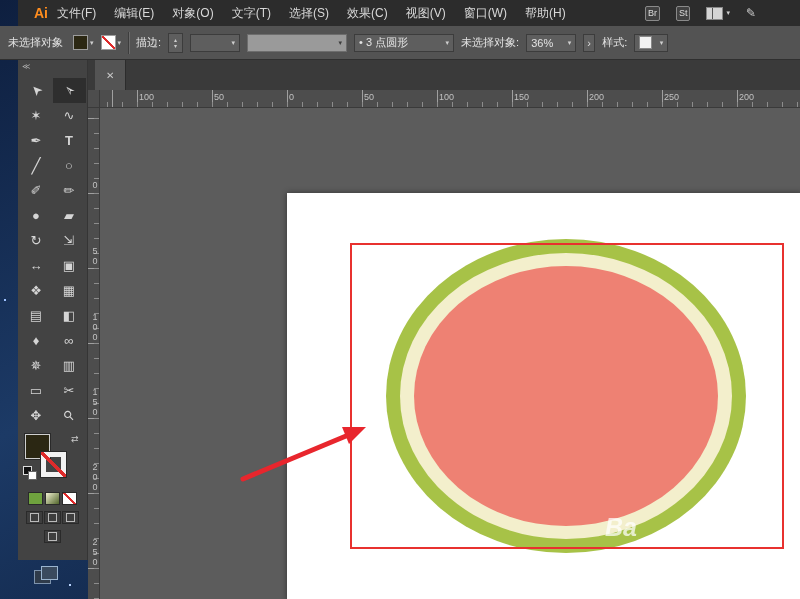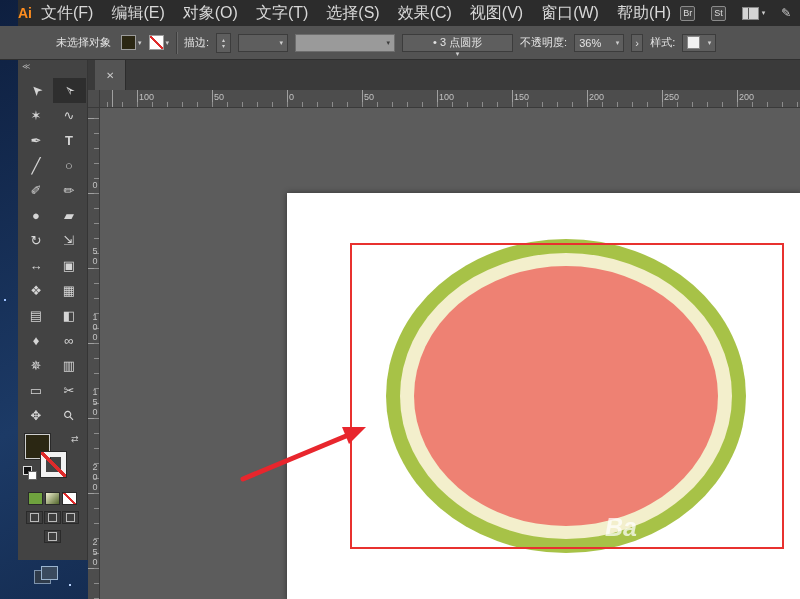--- a/index.html
+++ b/index.html
@@ -14,48 +14,48 @@
       radial-gradient(2px 2px at 5px 300px,#9fc2ff 50%,transparent 51%),
       radial-gradient(1px 1px at 12px 480px,#ffffff 50%,transparent 51%),
       radial-gradient(2px 2px at 70px 585px,#b9d4ff 50%,transparent 51%),
       radial-gradient(1px 1px at 45px 572px,#ffffff 50%,transparent 51%);
   }
 
   
   .menubar{position:absolute;left:18px;top:0;width:782px;height:26px;background:#2c2c2c;
     display:flex;align-items:center;color:#d8d8d8;border-bottom:1px solid #1f1f1f;}
   .logo{width:30px;text-align:right;color:#ff8d1e;font-weight:bold;font-size:14px;}
-  .menu-item{padding:0 9px;font-size:16px;line-height:26px;white-space:nowrap;cursor:default;}
+  .menu-item{padding:0 9px;font-size:12px;line-height:26px;white-space:nowrap;cursor:default;}
   .menu-right{margin-left:auto;display:flex;align-items:center;gap:16px;padding-right:44px;}
   .badge{border:1px solid #8a8a8a;font-size:9px;padding:0 2px;height:13px;line-height:13px;border-radius:2px;color:#ddd;background:#414141;}
   .layout-group{display:flex;align-items:center;gap:3px;}
   .layout-icon{width:15px;height:11px;background:#d5d5d5;border:1px solid #888;position:relative;}
   .layout-icon::after{content:"";position:absolute;left:5px;top:0;bottom:0;width:1px;background:#555;}
   .caret{font-size:7px;color:#cfcfcf;}
   .pen-glyph{font-size:12px;color:#cfcfcf;}
 
   
   .controlbar{position:absolute;left:0;top:26px;width:800px;height:34px;background:#535353;
     border-bottom:1px solid #2f2f2f;display:flex;align-items:center;gap:7px;padding:0 8px;
     box-sizing:border-box;font-size:11px;color:#e3e3e3;}
-  .status{min-width:58px;white-space:nowrap;margin-left:48px;}
+  .status{min-width:58px;white-space:nowrap;}
   .swatch-group{display:flex;align-items:center;gap:2px;}
   .swatch{width:15px;height:15px;border:1px solid #9c9c9c;box-sizing:border-box;}
   .fillcol{background:#2b2713;}
   .strokecol{background:#fff;position:relative;overflow:hidden;}
   .strokecol::after{content:"";position:absolute;inset:0;
     background:linear-gradient(45deg,transparent 44%,#de2b2b 44%,#de2b2b 56%,transparent 56%);}
   .vsep{width:1px;height:22px;background:#3d3d3d;box-shadow:1px 0 0 #6a6a6a;}
   .stepper{width:13px;height:18px;background:#5e5e5e;border:1px solid #3c3c3c;display:flex;flex-direction:column;
     align-items:center;justify-content:center;font-size:6px;color:#ccc;line-height:6px;}
   .dd{height:18px;background:#5e5e5e;border:1px solid #3c3c3c;display:flex;align-items:center;
     justify-content:space-between;padding:0 4px;box-sizing:border-box;white-space:nowrap;}
   .dd.stroke-w{width:50px;}
   .dd.profile{width:100px;background:#9a9a9a;border-color:#6d6d6d;}
-  .dd.brush{width:111px;flex-direction:column;}
+  .dd.brush{width:100px;}
   .dd.opacity{width:50px;}
   .dd.style{width:34px;}
   .more-btn{width:12px;height:18px;display:flex;align-items:center;justify-content:center;
     font-size:11px;color:#ddd;background:#5e5e5e;border:1px solid #3c3c3c;box-sizing:border-box;}
   .style-swatch{width:11px;height:11px;background:#f2f2f2;border:1px solid #888;}
   .lbl{white-space:nowrap;}
 
   
   .toolpanel{position:absolute;left:18px;top:60px;width:70px;height:500px;background:#434343;
     border-right:1px solid #353535;box-sizing:border-box;}
@@ -186,21 +186,21 @@
     <span></span>
     <span class="caret" style="color:#3c3c3c;">▾</span>
   </span>
   <span class="dd brush">
     <span>
       <span>•</span>
       <span>3 点圆形</span>
     </span>
     <span class="caret">▾</span>
   </span>
-  <span class="lbl">不透明度:</span>
+  <span class="lbl">未选择对象:</span>
   <span class="dd opacity">
     <span>36%</span>
     <span class="caret">▾</span>
   </span>
   <span class="more-btn">›</span>
   <span class="lbl">样式:</span>
   <span class="dd style">
     <span class="style-swatch"></span>
     <span class="caret">▾</span>
   </span>

